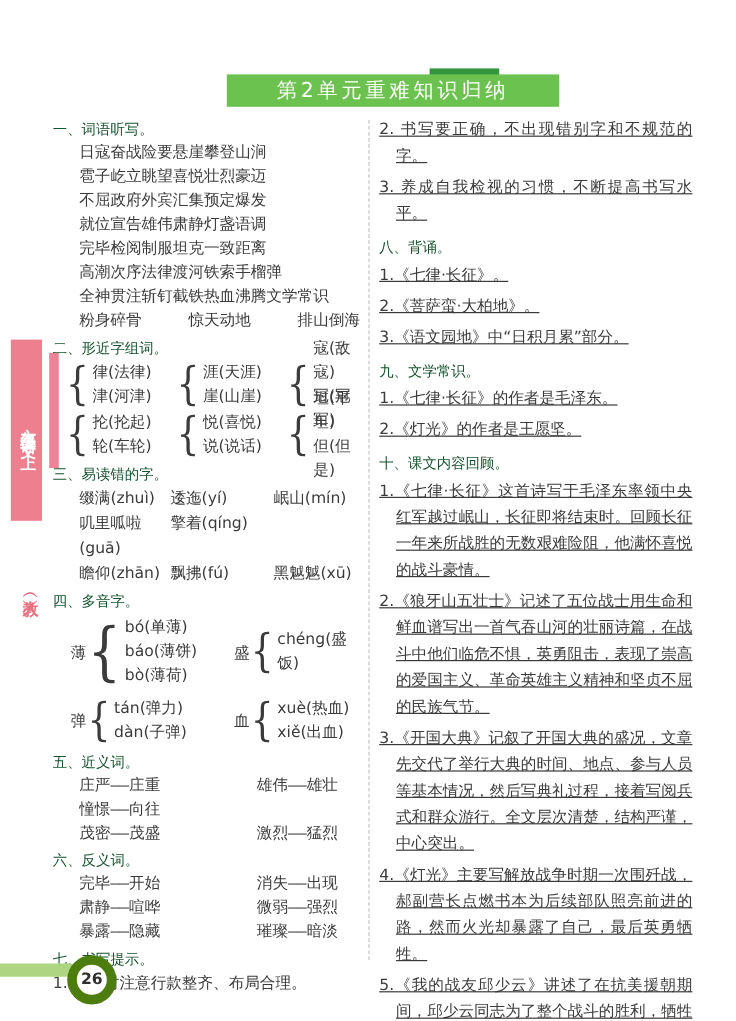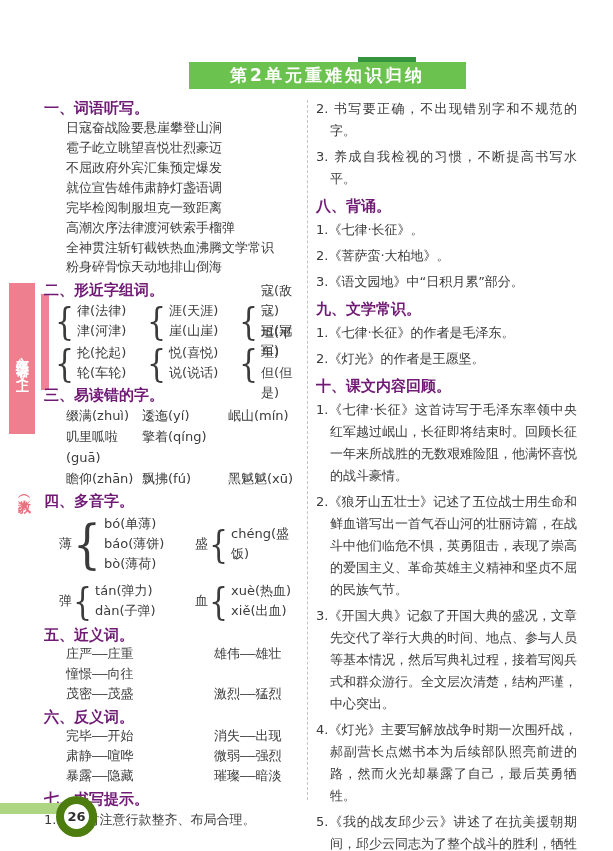--- a/index.html
+++ b/index.html
@@ -1,38 +1,38 @@
 <!DOCTYPE html>
 <html><head>
 <meta charset="utf-8">
 <style>
   html,body{margin:0;padding:0;background:#fff;}
   #page{position:relative;width:613px;height:851px;background:#ffffff;overflow:hidden;
         font-family:"DejaVu Sans","Liberation Sans",sans-serif;color:#3b3b3b;font-size:13px;}
   
   .banner-accent{position:absolute;left:358px;top:57px;width:58px;height:17px;background:#35953f;z-index:1;}
   .banner{position:absolute;left:189px;top:62px;width:277px;height:27px;background:#6cc24f;z-index:2;
-          color:#fff;font-size:17px;font-weight:bold;letter-spacing:3px;
+          color:#fff;font-size:17px;font-weight:normal;letter-spacing:3px;
           display:flex;align-items:center;justify-content:center;}
   
   .tab{position:absolute;left:9px;top:283px;width:26px;height:151px;background:#ed7f8e;
        writing-mode:vertical-rl;color:#fff;font-size:13px;font-weight:bold;letter-spacing:3px;
        display:flex;align-items:center;justify-content:center;}
   .publisher{position:absolute;left:11px;top:446px;width:22px;height:90px;writing-mode:vertical-rl;
        color:#e9707e;font-size:13px;font-weight:bold;letter-spacing:1px;display:flex;justify-content:center;}
   .strip{position:absolute;left:41px;top:294px;width:8px;height:96px;background:#ee8398;}
   
   .divider{position:absolute;left:307px;top:100px;height:700px;width:0;border-left:1px dashed #c4c4c4;}
   
   .col-left{position:absolute;left:44px;top:96px;width:258px;}
   .col-right{position:absolute;left:316px;top:98px;width:261px;}
-  .shead{color:#701a75;font-weight:bold;font-size:15px;line-height:20px;margin-top:2px;}
+  .shead{color:#14532d;font-weight:normal;font-size:12px;line-height:20px;margin-top:2px;}
   
   .wrow{display:flex;line-height:20px;padding:0 2px 0 22px;}
-  .wrow.loose{justify-content:flex-start;font-family:Liberation Mono, monospace;}
+  .wrow.loose{justify-content:space-between;}
   
   .bgrid{display:grid;grid-template-columns:92px 92px auto;row-gap:2px;padding-left:11px;margin-top:1px;}
   .bgroup{display:flex;align-items:center;height:40px;}
   .brace{display:inline-block;font-family:"DejaVu Serif",serif;color:#3b3b3b;margin-right:3px;line-height:1;}
   .b2{font-size:30px;transform:scaleY(1.25);}
   .b3{font-size:44px;transform:scaleY(1.2);}
   .blines span{display:block;line-height:20px;}
   
   .erow{display:grid;grid-template-columns:76px 86px auto;line-height:21px;padding-left:22px;}
   
@@ -40,21 +40,21 @@
   .pgroup{display:flex;align-items:center;}
   .pgroup.h3{height:62px;}
   .pgroup.h2{height:44px;}
   .pchar{margin-right:1px;}
   
   .prow{display:flex;line-height:20px;padding-left:22px;font-family:Liberation Mono, monospace;}
   .prow span:first-child{width:148px;}
   .litem{line-height:20px;margin-top:1px;}
   
   .col-right .shead{line-height:24px;margin:1px 0;}
-  .num-item{margin:0 0 4px 0;line-height:22px;text-align:justify;padding-left:14px;text-indent:-14px;}
+  .num-item{margin:0 0 4px 0;line-height:22px;text-align:justify;padding-left:14px;text-indent:-14px;text-decoration:underline;}
   
   .pagebar{position:absolute;left:0;top:803px;width:64px;height:11px;background:#aed581;border-radius:0 6px 6px 0;}
   .pagenum{position:absolute;left:56px;top:796px;width:25px;height:25px;background:#fff;border:8px solid #4d7c0f;
       border-radius:50%;display:flex;align-items:center;justify-content:center;
       font-size:13px;font-weight:bold;color:#2f2f2f;}
 </style>
 </head>
 <body>
 
 <div id="page">

